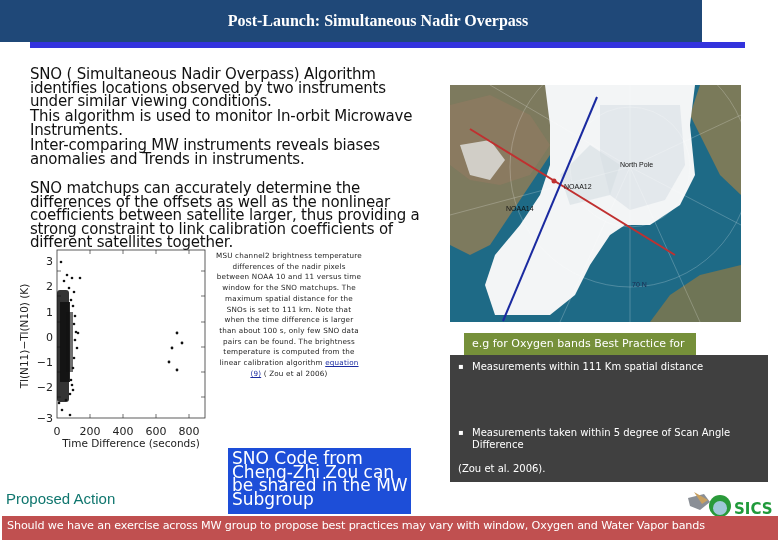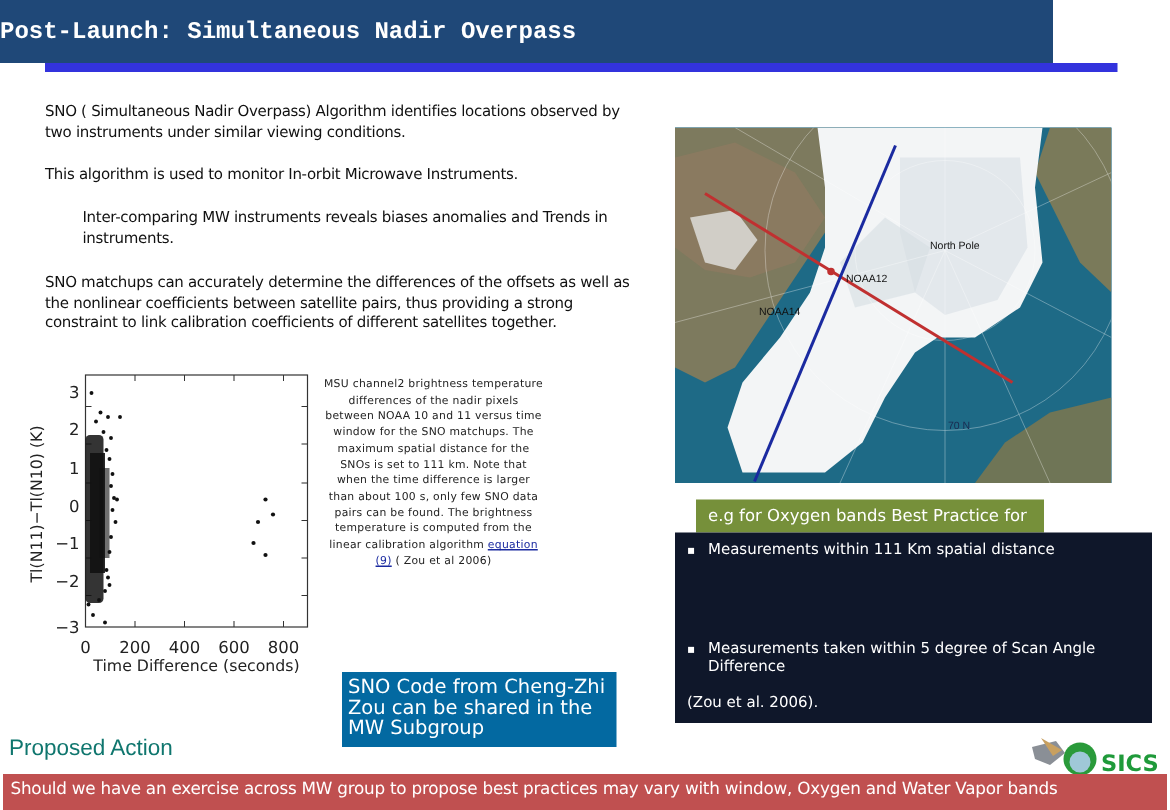--- a/index.html
+++ b/index.html
@@ -1,54 +1,54 @@
 <!DOCTYPE html>
 <html><head>
 <meta charset="utf-8">
 <style>
   html,body{margin:0;padding:0;}
   body{width:780px;height:540px;position:relative;overflow:hidden;background:#ffffff;font-family:"DejaVu Sans",sans-serif;color:#000;}
   .abs{position:absolute;}
   #header{left:0;top:0;width:702px;height:42px;background:#1f4878;}
   #header-accent{left:30px;top:42px;width:715px;height:6px;background:#3333dd;}
-  #title{left:0;top:0;width:756px;height:42px;line-height:42px;color:#fff;font-family:Liberation Mono, monospace;font-weight:bold;font-size:16px;}
-  .para{left:30px;width:392px;font-size:10px;line-height:13.5px;color:#111;letter-spacing:-0.2px;}
+  #title{left:0;top:0;width:756px;height:42px;line-height:42px;text-align:center;color:#fff;font-family:Liberation Serif, serif;font-weight:bold;font-size:16px;}
+  .para{left:30px;width:392px;font-size:15px;line-height:13.5px;color:#111;letter-spacing:-0.2px;}
   #p1{top:68px;}
   #p2{top:110px;}
-  #p3{top:139px;margin-left:25px;}
+  #p3{top:139px;}
   #p4{top:182px;}
   #caption{left:216px;top:251px;width:146px;font-size:7.2px;line-height:10.7px;color:#222;letter-spacing:0.2px;text-align:center;}
   #caption a{color:#1a2aa0;text-decoration:underline;}
   #plot{left:0;top:240px;width:210px;height:210px;}
   #map{left:450px;top:85px;width:291px;height:237px;overflow:hidden;background:#1c6a85;}
   #green-head{left:464px;top:333px;width:232px;height:22px;background:#76903a;color:#fff;font-size:11px;line-height:22px;padding-left:8px;box-sizing:border-box;}
-  #green-body{left:450px;top:355px;width:318px;height:127px;background:#0f172a;color:#fff;font-size:10px;line-height:12px;}
+  #green-body{left:450px;top:355px;width:318px;height:127px;background:#404040;color:#fff;font-size:10px;line-height:12px;}
   .bullet{position:absolute;left:8px;width:300px;padding-left:14px;box-sizing:border-box;}
   .bullet::before{content:"\25AA";position:absolute;left:0;top:0;font-size:8px;}
   #b0{top:6px;}
   #b1{top:32px;}
   #b2{top:72px;}
   #green-cite{position:absolute;left:8px;top:108px;}
-  #blue-box{left:228px;top:448px;width:183px;height:50px;background:#0369a1;color:#fff;font-size:13px;line-height:13.5px;padding:4px 0 0 4px;box-sizing:border-box;}
+  #blue-box{left:228px;top:448px;width:183px;height:66px;background:#1d4ed8;color:#fff;font-size:17px;line-height:13.5px;padding:4px 0 0 4px;box-sizing:border-box;}
   #proposed{left:6px;top:490px;font-size:15px;color:#0f766e;font-family:"Liberation Sans",sans-serif;}
   #red-bar{left:2px;top:516px;width:776px;height:24px;background:#c05050;color:#fff;font-size:11.2px;line-height:20px;white-space:nowrap;overflow:hidden;padding-left:5px;box-sizing:border-box;letter-spacing:-0.15px;}
   #logo{left:686px;top:488px;width:94px;height:30px;}
   .maplabel{position:absolute;font-size:7px;font-family:"Liberation Sans",sans-serif;color:#111;}
 </style>
 </head>
 <body>
 
 <div id="header" class="abs"></div>
 <div id="header-accent" class="abs"></div>
 <div id="title" class="abs">Post-Launch: Simultaneous Nadir Overpass</div>
 
 <div id="p1" class="abs para">SNO ( Simultaneous Nadir Overpass) Algorithm identifies locations observed by two instruments under similar viewing conditions.</div>
 <div id="p2" class="abs para">This algorithm is used to monitor In-orbit Microwave Instruments.</div>
 <div id="p3" class="abs para">Inter-comparing MW instruments reveals biases anomalies and Trends in instruments.</div>
-<div id="p4" class="abs para">SNO matchups can accurately determine the differences of the offsets as well as the nonlinear coefficients between satellite pairs, thus providing a strong constraint to link calibration coefficients of different satellites together.</div>
+<div id="p4" class="abs para">SNO matchups can accurately determine the differences of the offsets as well as the nonlinear coefficients between satellite larger, thus providing a strong constraint to link calibration coefficients of different satellites together.</div>
 
 <div id="plot" class="abs">
   <svg width="210" height="210" viewBox="0 0 210 210" xmlns="http://www.w3.org/2000/svg" font-family="DejaVu Sans, sans-serif">
     <rect x="57" y="10" width="148" height="168" fill="#fff" stroke="#333" stroke-width="0.8"></rect>
     <g stroke="#333" stroke-width="0.7">
       <line x1="57" y1="31" x2="61" y2="31"></line>
         <line x1="57" y1="56" x2="61" y2="56"></line>
       <line x1="57" y1="82" x2="61" y2="82"></line>
         <line x1="57" y1="107" x2="61" y2="107"></line>
       <line x1="57" y1="132" x2="61" y2="132"></line>

